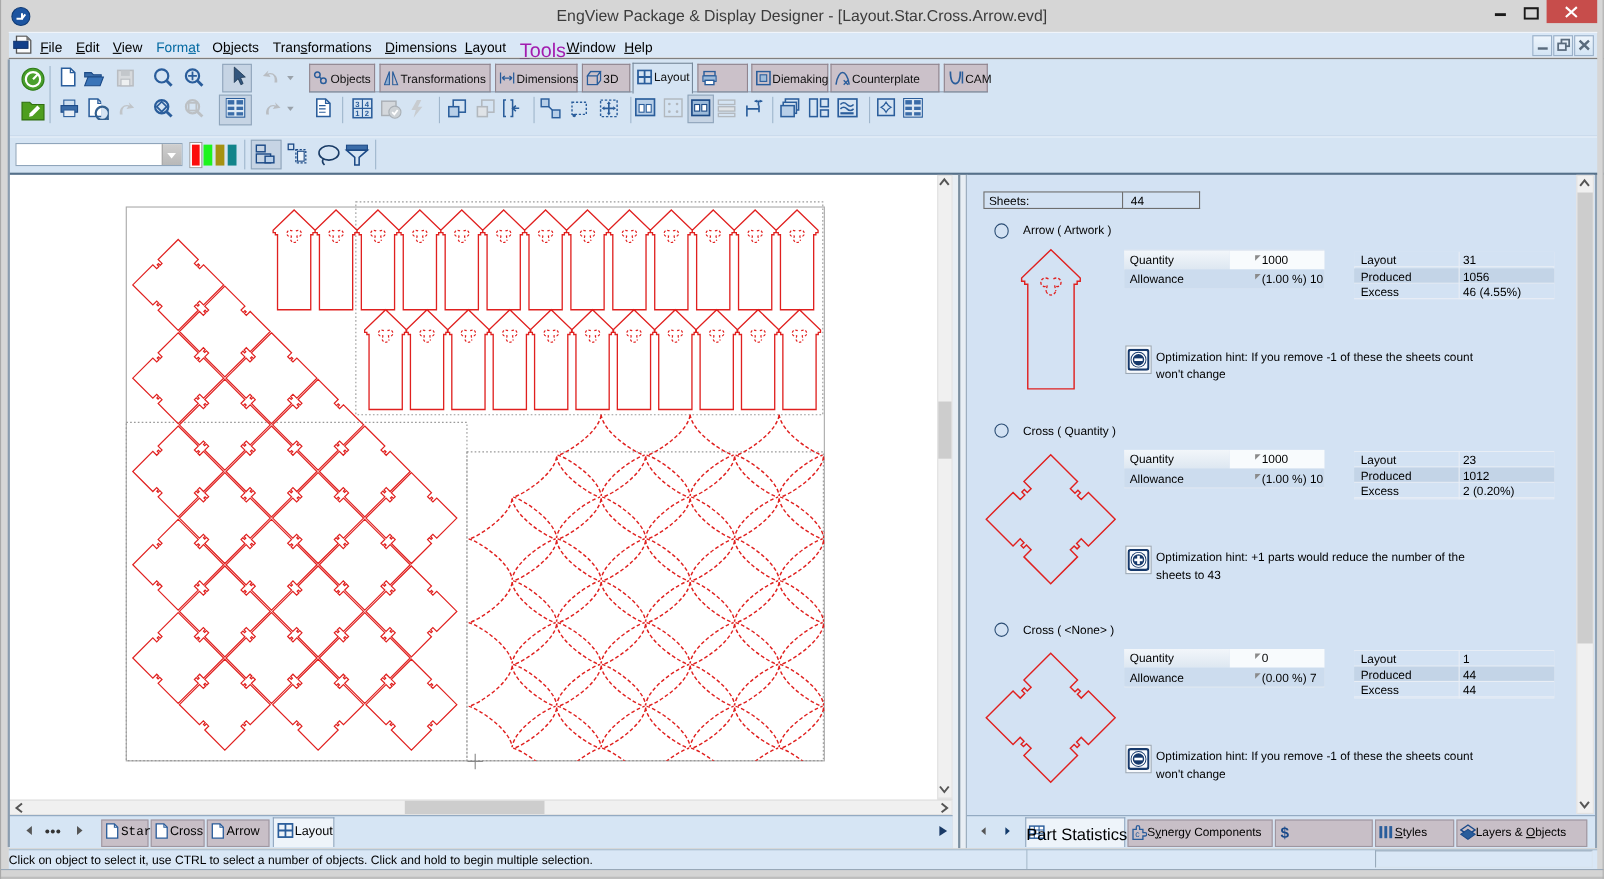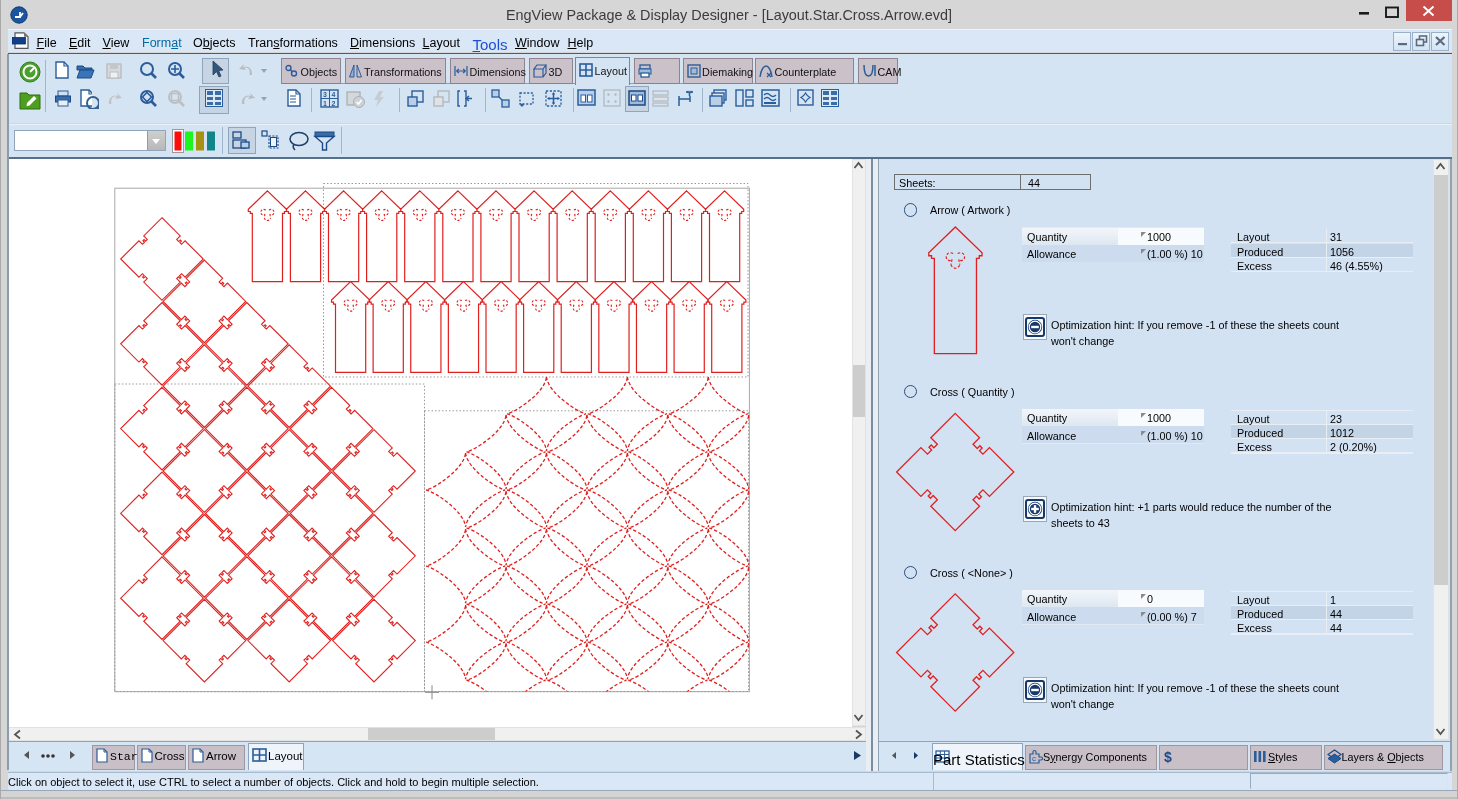--- a/index.html
+++ b/index.html
@@ -30,21 +30,21 @@
     <rect x="0" y="5.5" width="13.5" height="6.5" fill="#123f8a" stroke="#0a2c66" stroke-width="0.8"></rect>
   </svg>
 <div class="abs txt" style="left:36.5px;top:35.5px;font-size:12.5px;color:#000;"><u>F</u>ile</div>
 <div class="abs txt" style="left:69px;top:35.5px;font-size:12.5px;color:#000;"><u>E</u>dit</div>
 <div class="abs txt" style="left:102.5px;top:35.5px;font-size:12.5px;color:#000;"><u>V</u>iew</div>
 <div class="abs txt" style="left:142px;top:35.5px;font-size:12.5px;color:#0369a1;">Form<u>a</u>t</div>
 <div class="abs txt" style="left:193px;top:35.5px;font-size:12.5px;color:#000;">O<u>b</u>jects</div>
 <div class="abs txt" style="left:248px;top:35.5px;font-size:12.5px;color:#000;">Tran<u>s</u>formations</div>
 <div class="abs txt" style="left:350px;top:35.5px;font-size:12.5px;color:#000;"><u>D</u>imensions</div>
 <div class="abs txt" style="left:422.5px;top:35.5px;font-size:12.5px;color:#000;"><u>L</u>ayout</div>
-<div class="abs txt" style="left:472.5px;top:35.5px;font-size:15px;color:#1d4ed8;"><u>T</u>ools</div>
+<div class="abs txt" style="left:472.5px;top:35.5px;font-size:18px;color:#a21caf;"><u>T</u>ools</div>
 <div class="abs txt" style="left:515px;top:35.5px;font-size:12.5px;color:#000;"><u>W</u>indow</div>
 <div class="abs txt" style="left:567.5px;top:35.5px;font-size:12.5px;color:#000;"><u>H</u>elp</div>
 <div class="abs" style="left:1393.4px;top:31.5px;width:18px;height:19px;background:linear-gradient(#eef5fc,#d3e4f4);border:1px solid #9ab0c8;"></div>
 <svg class="abs" style="left:1393.9px;top:31.5px;" width="17" height="18" viewBox="0 0 17 18">
     <rect x="4" y="11" width="9" height="2.2" fill="#5a6b7d"></rect>
   </svg>
 <div class="abs" style="left:1412.2px;top:31.5px;width:18px;height:19px;background:linear-gradient(#eef5fc,#d3e4f4);border:1px solid #9ab0c8;"></div>
 <svg class="abs" style="left:1412.7px;top:31.5px;" width="17" height="18" viewBox="0 0 17 18">
     <rect x="6.5" y="4" width="7" height="6" fill="none" stroke="#5a6b7d" stroke-width="1.6"></rect>
     <rect x="3.5" y="7.5" width="7" height="6" fill="#e4eefa" stroke="#5a6b7d" stroke-width="1.6"></rect>

